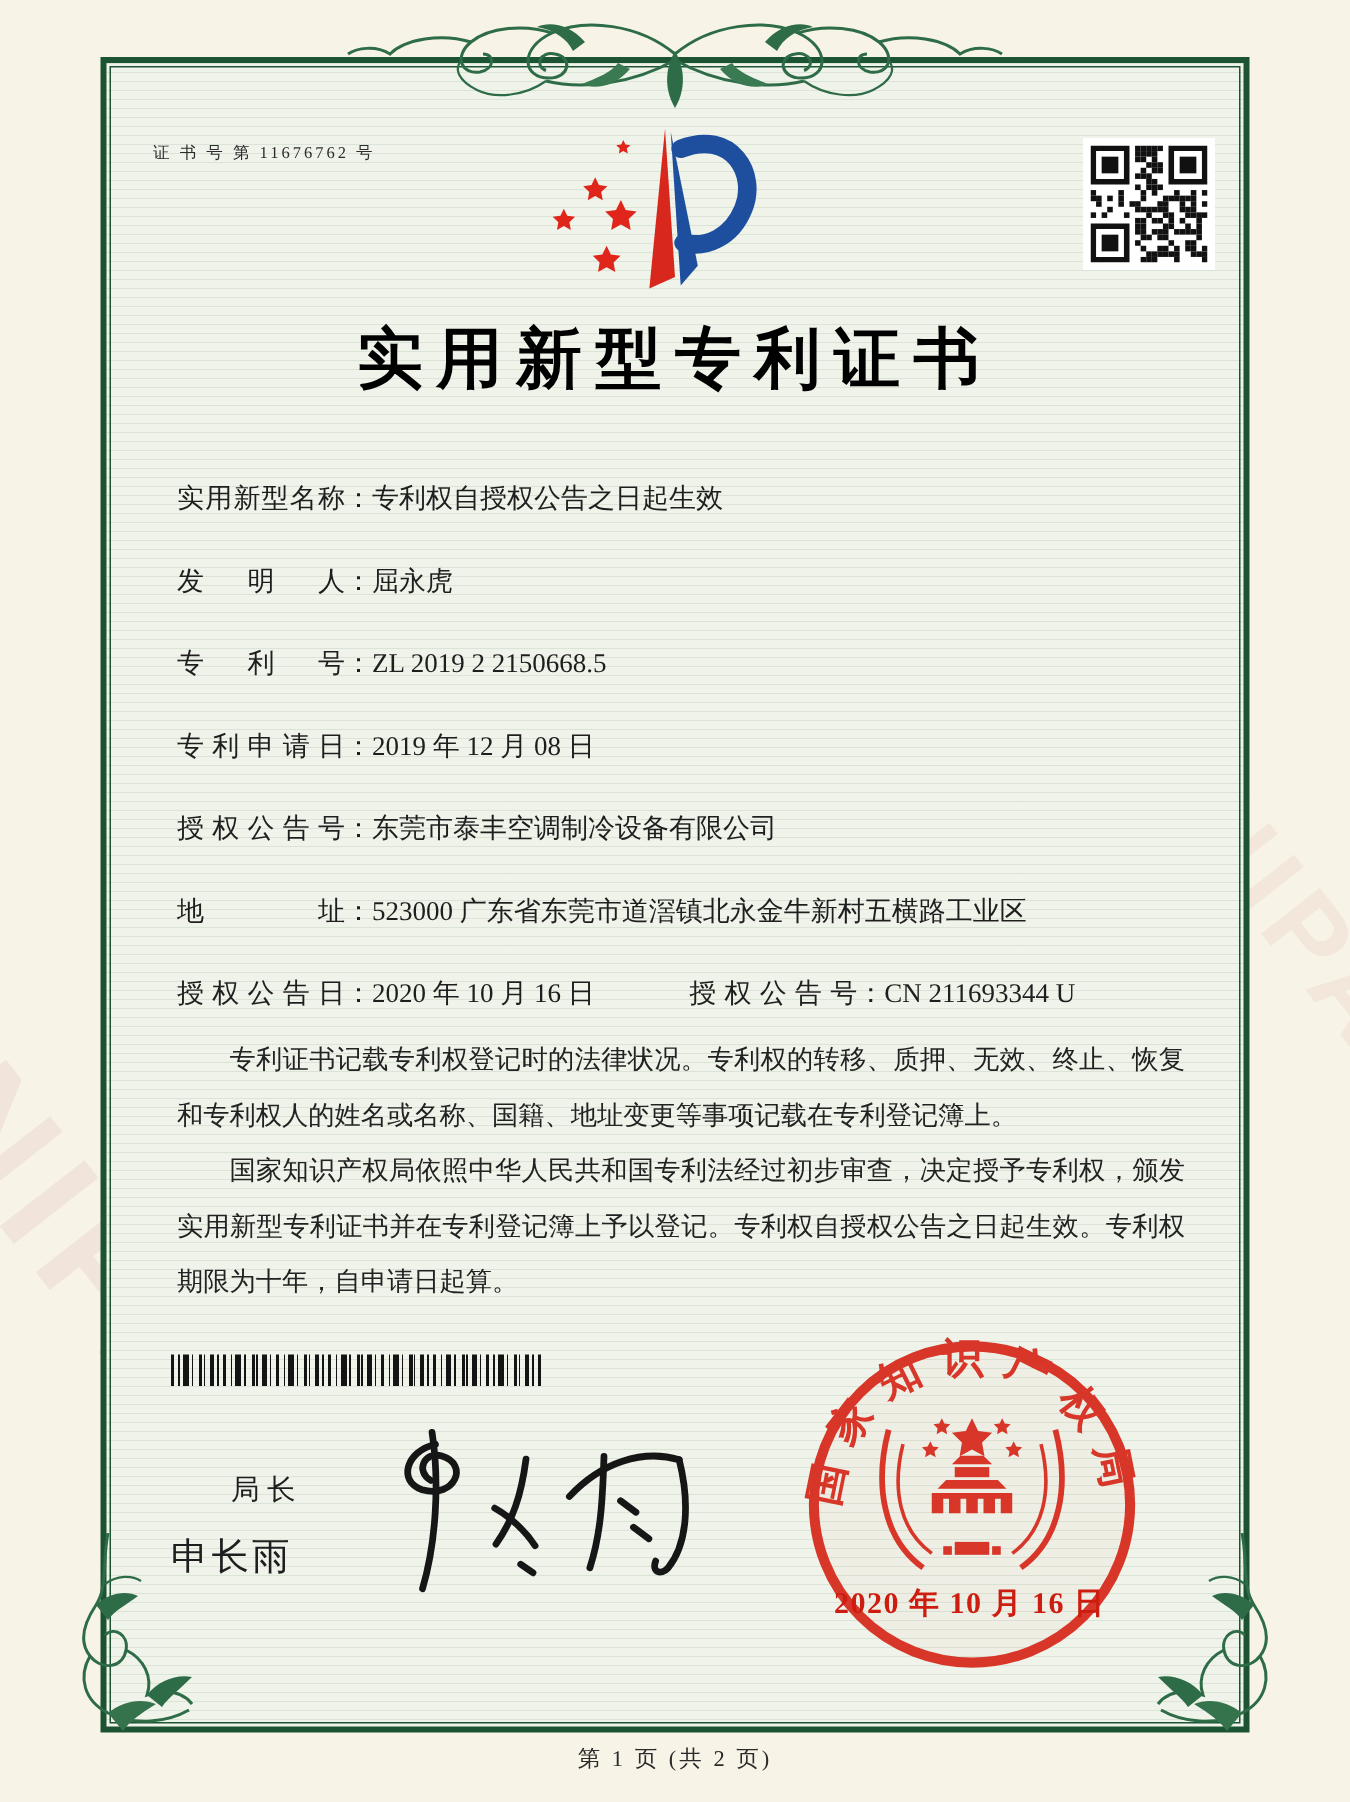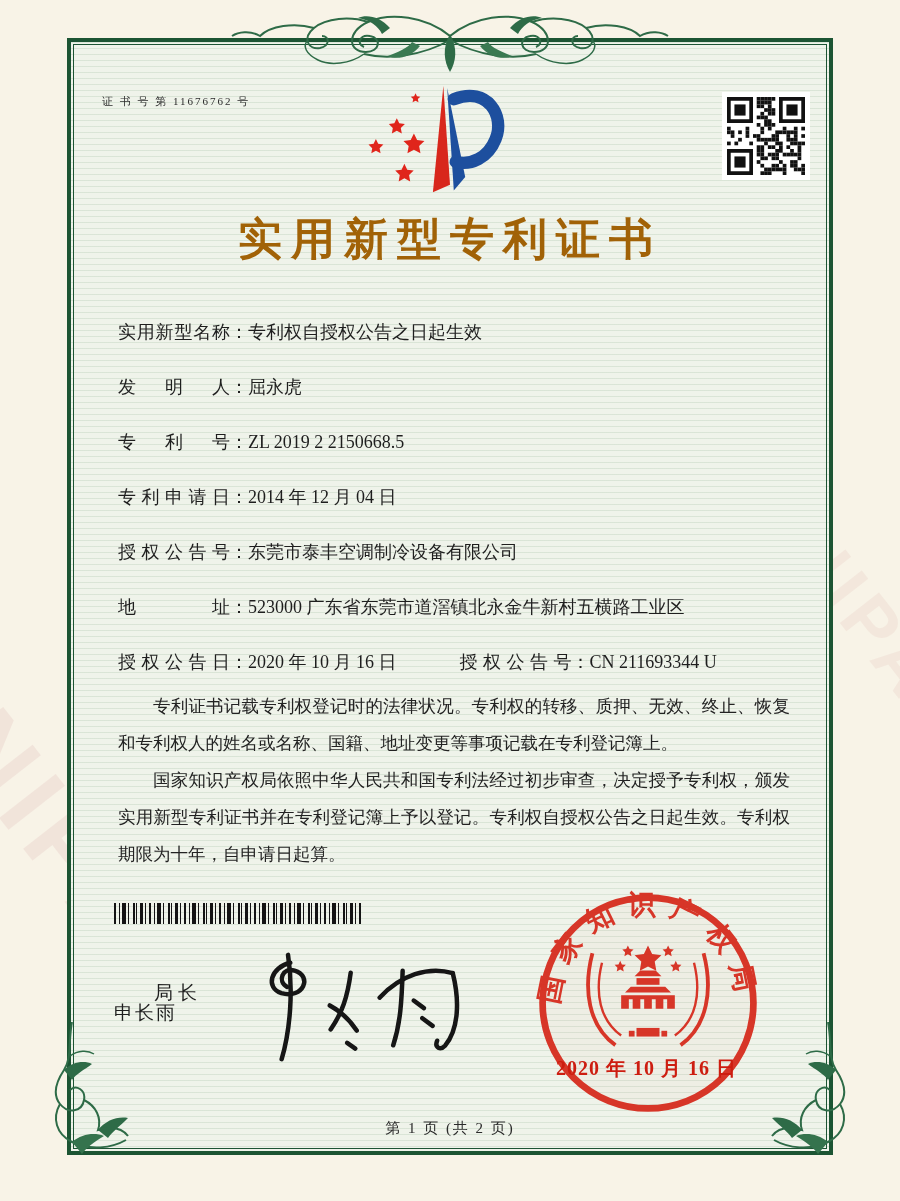--- a/index.html
+++ b/index.html
@@ -31,21 +31,21 @@
   .wm-b{left:198px;top:30px;font-size:42px;letter-spacing:6px;color:rgba(228,201,192,0.50);transform:rotate(52deg);}
   .wm-c{left:-35px;top:620px;font-size:104px;letter-spacing:10px;color:rgba(234,211,204,0.48);transform:rotate(52deg);}
   .wm-d{left:798px;top:462px;font-size:72px;letter-spacing:8px;color:rgba(236,214,206,0.42);transform:rotate(52deg);}
 
   .cert-number{position:absolute;left:102px;top:94px;font-size:11px;letter-spacing:2px;color:#2c2c2c;}
   .logo{position:absolute;left:338px;top:84px;width:186px;height:114px;}
   .qr{position:absolute;left:722px;top:92px;width:78px;height:78px;background:#fff;padding:5px;}
   .qr svg{display:block;width:78px;height:78px;}
   .title{
     position:absolute;left:0;right:0;top:210px;text-align:center;
-    font-size:44px;font-weight:bold;letter-spacing:9px;color:#a16207;
+    font-size:44px;font-weight:bold;letter-spacing:9px;color:#000000;
   }
   .fields{position:absolute;left:118px;top:322px;width:672px;font-size:18px;}
   .field-row{height:20px;line-height:20px;margin-bottom:35px;white-space:nowrap;}
   .lbl{display:inline-block;width:112px;text-align:justify;text-align-last:justify;vertical-align:top;}
   .col1{display:inline-block;width:337px;}
   .body-text{
     position:absolute;left:118px;top:688px;width:672px;
     font-size:17.5px;line-height:37px;text-align:justify;color:#222;
   }
   .body-text p{margin:0;text-indent:2em;}
@@ -55,28 +55,28 @@
       #141414 0 2px, rgba(0,0,0,0) 2px 5px,
       #141414 5px 6px, rgba(0,0,0,0) 6px 8px,
       #141414 8px 12px, rgba(0,0,0,0) 12px 14px,
       #141414 14px 15px, rgba(0,0,0,0) 15px 19px,
       #141414 19px 21px, rgba(0,0,0,0) 21px 22px,
       #141414 22px 23px, rgba(0,0,0,0) 23px 26px,
       #141414 26px 29px, rgba(0,0,0,0) 29px 31px,
       #141414 31px 32px, rgba(0,0,0,0) 32px 35px);
   }
   .director-title{position:absolute;left:114px;top:980px;font-size:19px;letter-spacing:5px;margin-left:40px;}
-  .director-name{position:absolute;left:114px;top:1000px;font-size:19px;letter-spacing:2px;}
+  .director-name{position:absolute;left:114px;top:1021px;font-size:25px;letter-spacing:2px;}
   .signature{position:absolute;left:252px;top:946px;width:238px;height:128px;transform:rotate(-2deg);}
   .seal{position:absolute;left:533px;top:888px;width:230px;height:230px;opacity:0.93;}
   .seal-date{
     position:absolute;left:556px;top:1055px;font-size:20px;letter-spacing:1px;
     color:#cd1d10;font-weight:bold;white-space:nowrap;
   }
-  .page-num{position:absolute;left:0;right:0;top:1119px;text-align:center;font-size:15px;letter-spacing:2px;color:#2a2a2a;}
+  .page-num{position:absolute;left:0;right:0;top:1163px;text-align:center;font-size:15px;letter-spacing:2px;color:#2a2a2a;}
   .continuation{position:absolute;left:0;right:0;top:1166px;text-align:left;font-size:14px;letter-spacing:5px;color:#222;margin-top:44px;}
   .top-ornament{position:absolute;left:230px;top:6px;width:440px;height:72px;}
   .corner-ornament{position:absolute;width:104px;height:142px;}
   .corner-left{left:42px;top:1022px;}
   .corner-right{left:754px;top:1022px;transform:scaleX(-1);}
 </style>
 </head>
 <body>
 
 <div class="page">
@@ -282,21 +282,21 @@
       </g>
     </svg>
   </div>
 
   <div class="title">实用新型专利证书</div>
 
   <div class="fields">
     <div class="field-row"><span class="lbl">实用新型名称</span><span>：</span><span class="val">专利权自授权公告之日起生效</span></div>
     <div class="field-row"><span class="lbl">发明人</span><span>：</span><span class="val">屈永虎</span></div>
     <div class="field-row"><span class="lbl">专利号</span><span>：</span><span class="val">ZL 2019 2 2150668.5</span></div>
-    <div class="field-row"><span class="lbl">专利申请日</span><span>：</span><span class="val">2014 年 12 月 04 日</span></div>
+    <div class="field-row"><span class="lbl">专利申请日</span><span>：</span><span class="val">2019 年 12 月 08 日</span></div>
     <div class="field-row"><span class="lbl">授权公告号</span><span>：</span><span class="val">东莞市泰丰空调制冷设备有限公司</span></div>
     <div class="field-row"><span class="lbl">地址</span><span>：</span><span class="val">523000 广东省东莞市道滘镇北永金牛新村五横路工业区</span></div>
     <div class="field-row">
       <span class="col1"><span class="lbl">授权公告日</span><span>：</span><span class="val">2020 年 10 月 16 日</span></span>
       <span class="col2"><span class="lbl">授权公告号</span><span>：</span><span class="val">CN 211693344 U</span></span>
     </div>
   </div>
 
   <div class="body-text">
     <p>专利证书记载专利权登记时的法律状况。专利权的转移、质押、无效、终止、恢复和专利权人的姓名或名称、国籍、地址变更等事项记载在专利登记簿上。</p>

